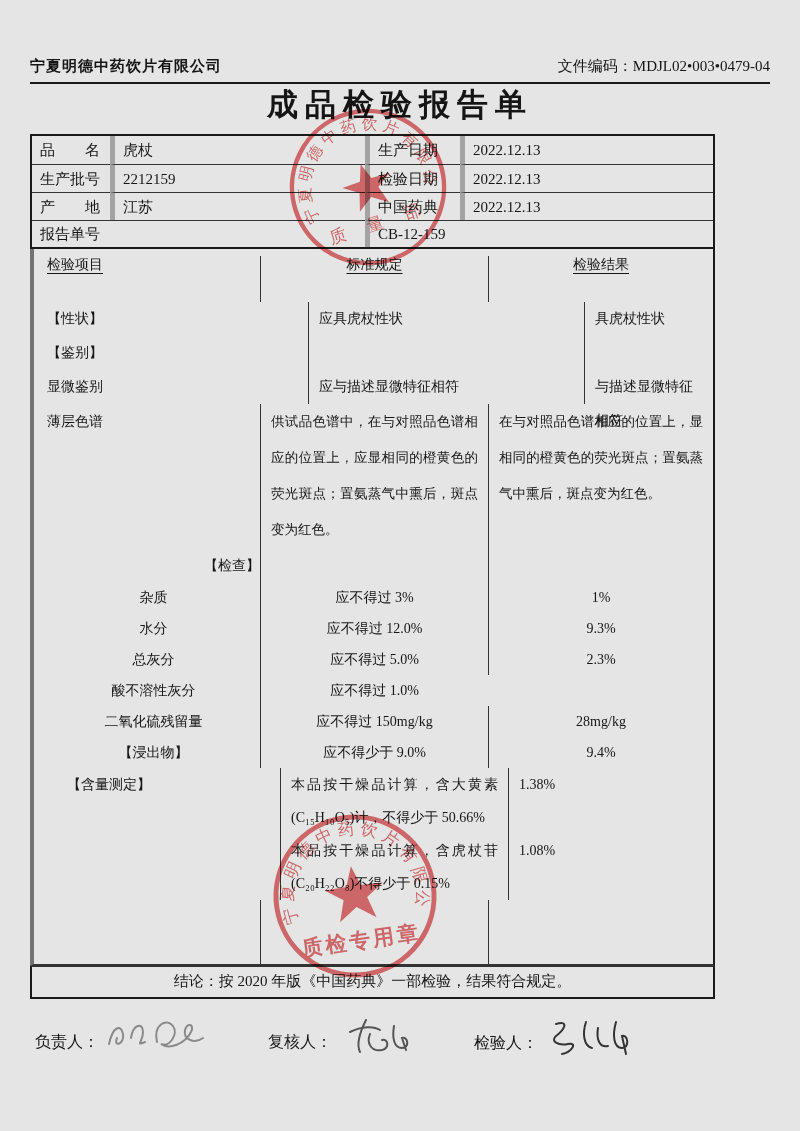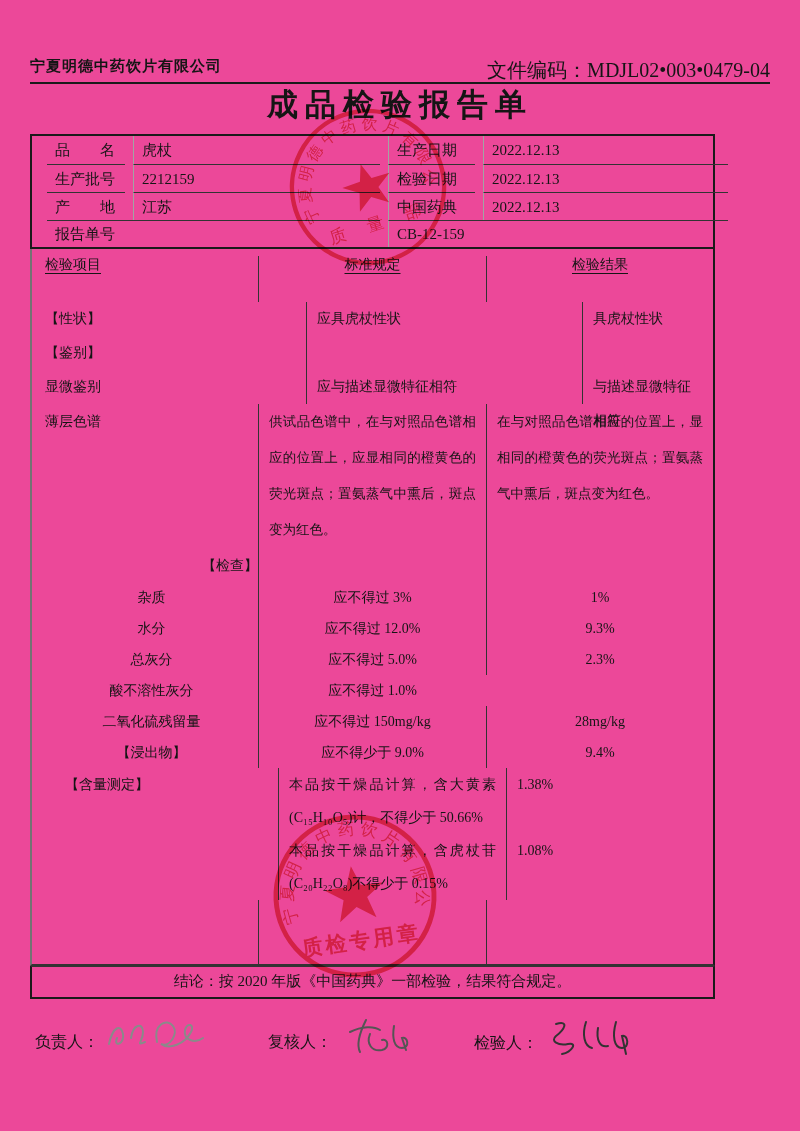--- a/index.html
+++ b/index.html
@@ -1,36 +1,36 @@
 <!DOCTYPE html>
 <html><head>
 <meta charset="utf-8">
 <style>
   html,body{margin:0;padding:0;background:#888;}
-  .page{position:relative;width:800px;height:1131px;background:#ec4899;margin:0 auto;
+  .page{position:relative;width:800px;height:1131px;background:#e5e5e5;margin:0 auto;
         font-family:"Liberation Serif","DejaVu Serif",serif;color:#151515;overflow:hidden;}
   
   .company{position:absolute;left:30px;top:57px;font-size:15px;font-weight:bold;letter-spacing:1px;}
-  .doccode{position:absolute;right:30px;top:57px;font-size:20px;}
+  .doccode{position:absolute;right:30px;top:57px;font-size:15px;}
   .header-rule{position:absolute;left:30px;top:82px;width:740px;height:2px;background:#1a1a1a;}
   .title{position:absolute;left:0;top:84px;width:800px;text-align:center;
          font-size:31px;font-weight:bold;letter-spacing:7px;}
   
   .info-table{position:absolute;left:30px;top:134px;width:685px;height:115px;
               border:2px solid #1a1a1a;box-sizing:border-box;display:grid;
               grid-template-columns:78px 255px 95px 253px;grid-template-rows:28px 28px 28px 27px;
-              font-size:15px;padding-left:15px;}
+              font-size:15px;}
   .ic{box-sizing:border-box;padding-left:8px;white-space:nowrap;overflow:hidden;}
-  .b-l{border-left:1px solid #a3a3a3;margin-left:8px;}
+  .b-l{border-left:5px solid #a3a3a3;}
   .b-t{border-top:1px solid #333;}
   .ic.r1{line-height:28px;} .ic.r4{line-height:27px;}
   .span2a{grid-column:1/3;} .span2b{grid-column:3/5;}
   
   .main-table{position:absolute;left:30px;top:249px;width:685px;height:717px;box-sizing:border-box;
-              border-left:2px solid #737373;border-right:2px solid #1a1a1a;border-bottom:2px solid #333;
+              border-left:4px solid #737373;border-right:2px solid #1a1a1a;border-bottom:2px solid #333;
               display:flex;flex-direction:column;font-size:14px;}
   .mrow{display:flex;flex-shrink:0;align-items:stretch;}
   .c1{width:226px;box-sizing:border-box;padding-left:13px;}
   .c2{width:228px;box-sizing:border-box;border-left:1px solid #333;padding:0 10px;}
   .c3{flex:1;box-sizing:border-box;border-left:1px solid #333;padding:0 10px;}
   .mhead{height:46px;padding-top:7px;}
   .mhead .hd{text-decoration:underline;text-underline-offset:4px;}
   .mhead .c2,.mhead .c3{text-align:center;}
   .h34{height:34px;gap:48px;} .h34 .c1,.h34 .c2,.h34 .c3{line-height:34px;}
   .h32{height:32px;text-align:right;} .h32 .c1,.h32 .c2,.h32 .c3{line-height:32px;}

